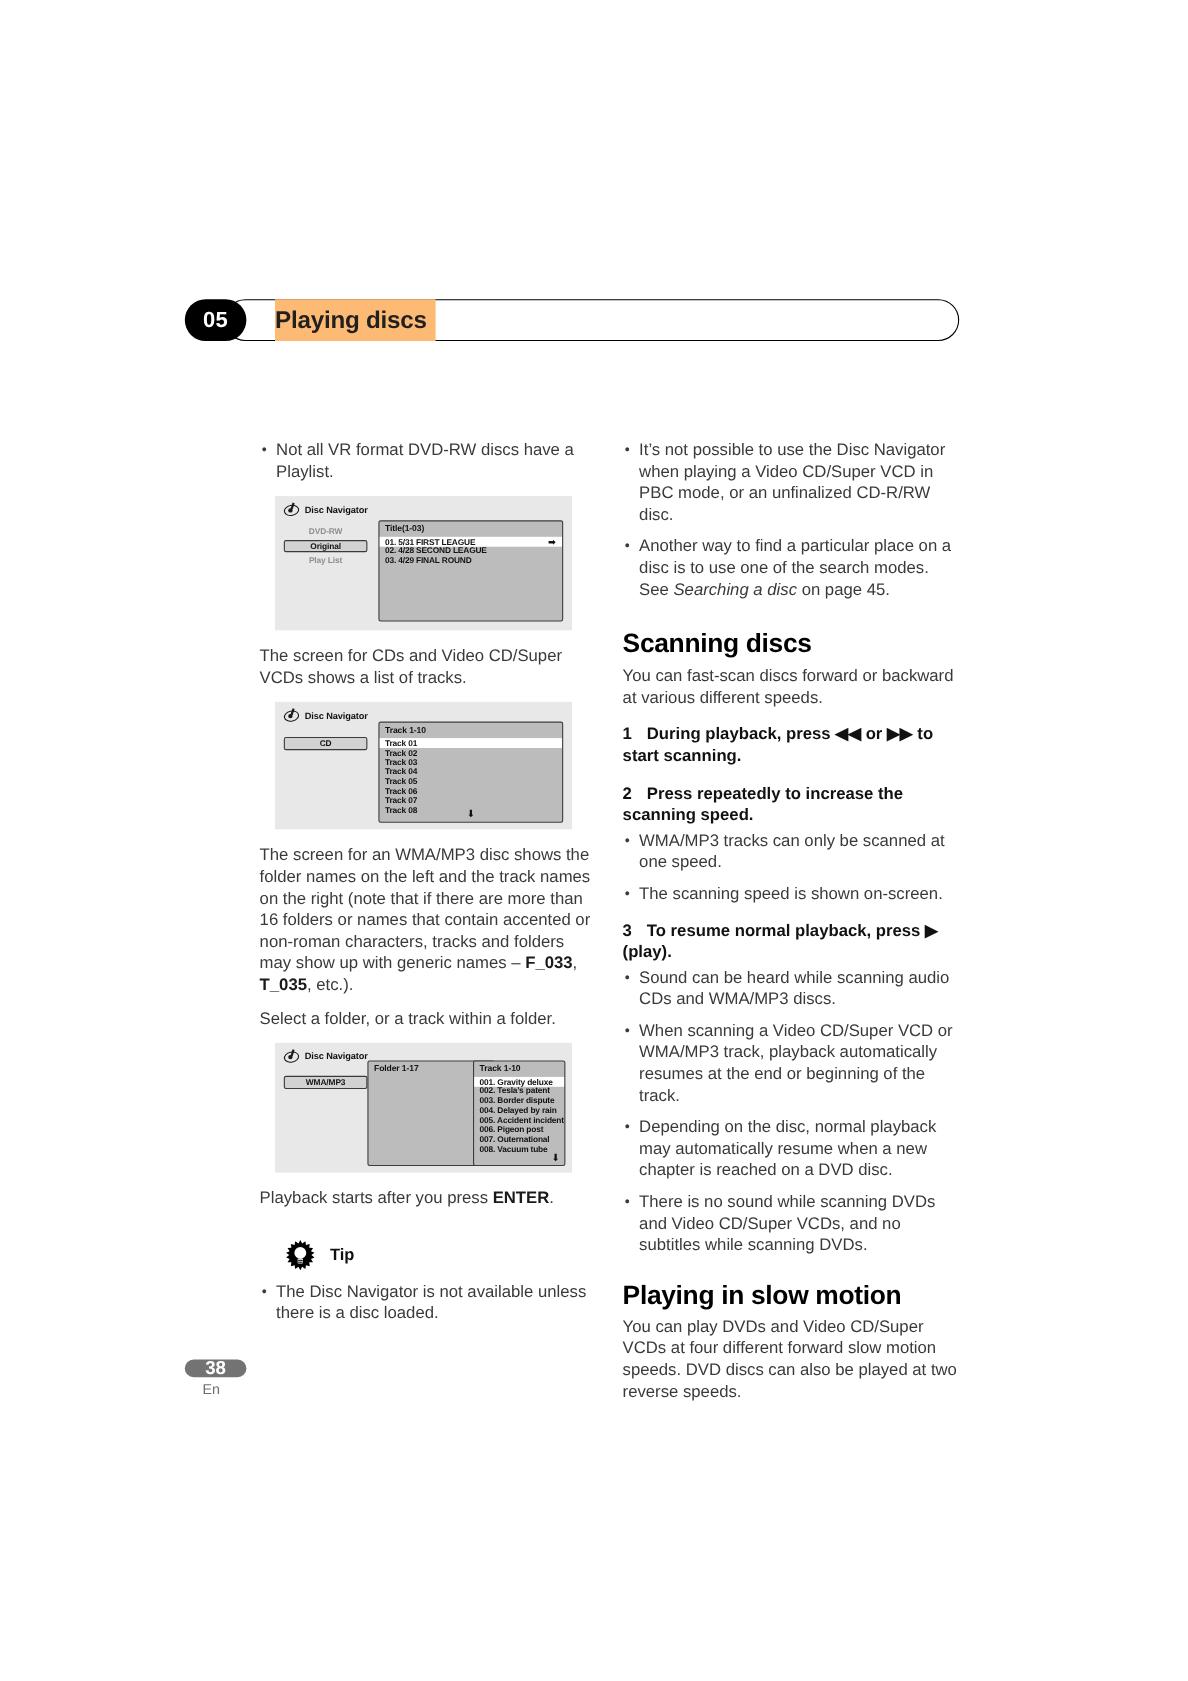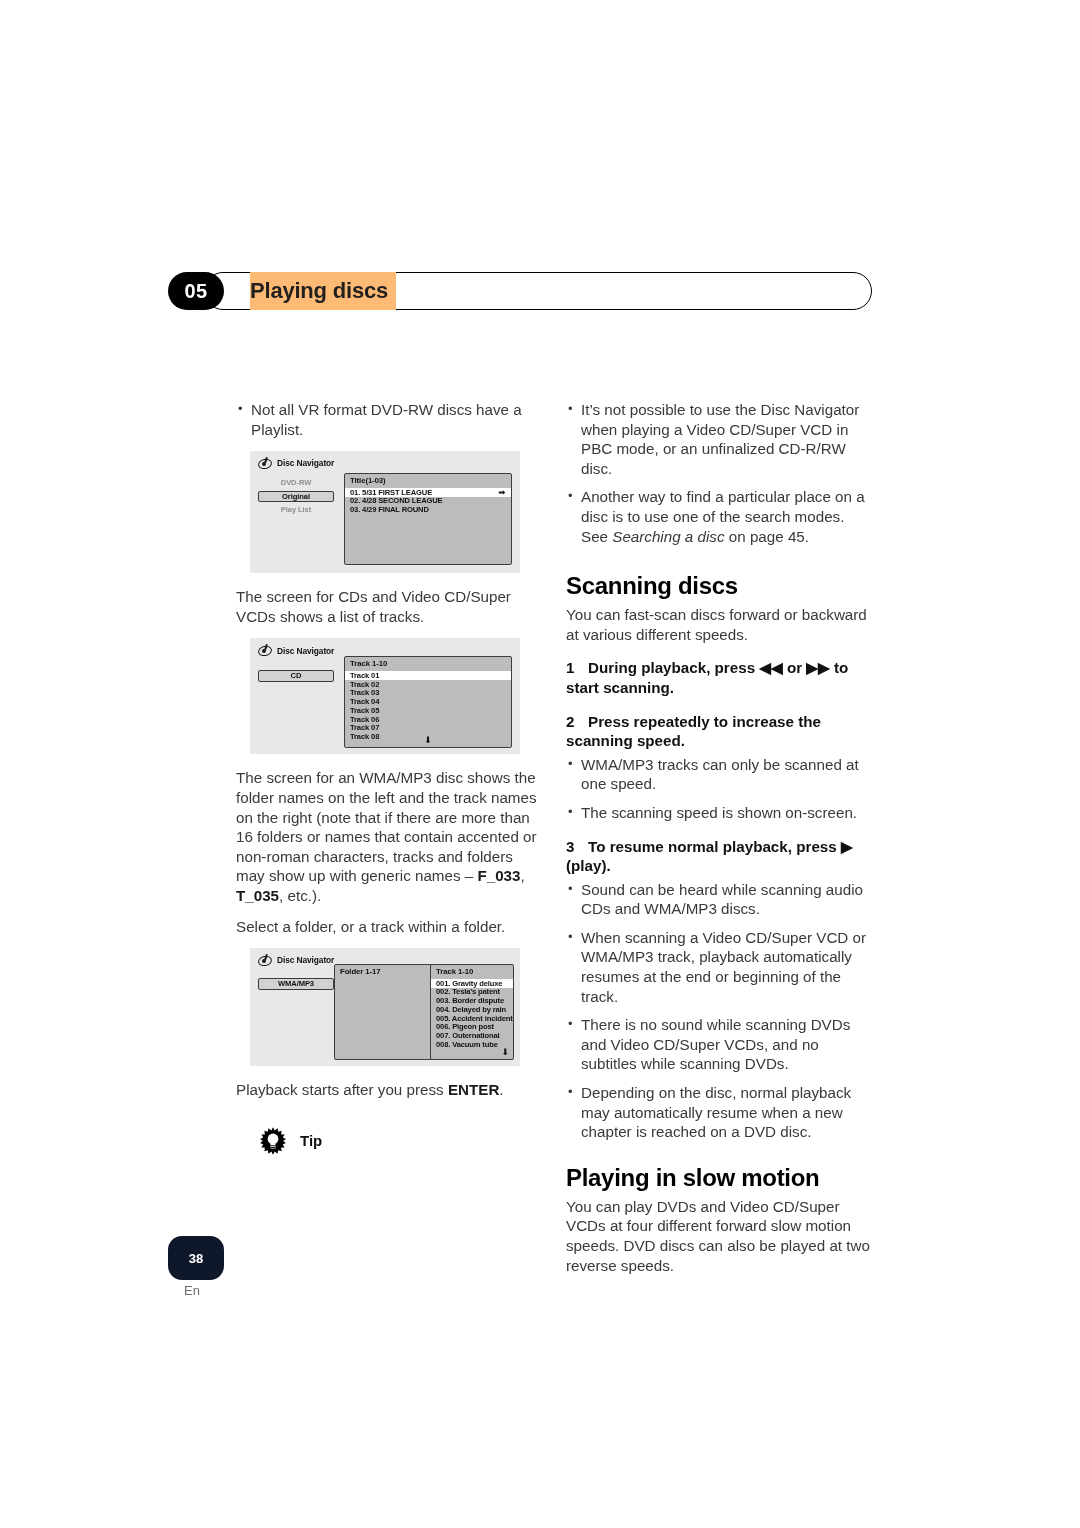--- a/index.html
+++ b/index.html
@@ -269,25 +269,25 @@
 
   
   .footer {
     position: absolute;
     left: 168px;
     top: 1236px;
     width: 120px;
   }
   .page-num-badge {
     width: 56px;
-    height: 44px;
-    background: #0f172a;
+    height: 16px;
+    background: #737373;
     border-radius: 14px;
     color: #fff;
-    font-size: 13px;
+    font-size: 17px;
     font-weight: bold;
     display: flex;
     align-items: center;
     justify-content: center;
   }
   .footer-lang {
     margin-top: 3px;
     margin-left: 16px;
     font-size: 13px;
     color: #6f6f6f;
@@ -417,20 +417,23 @@
         </g>
         <g fill="#000">
           <rect x="12.8" y="19.3" width="4.4" height="0.9"></rect>
           <rect x="12.8" y="21" width="4.4" height="0.9"></rect>
         </g>
       </svg>
     </span>
     <span class="label">Tip</span>
   </div>
 
+  <ul class="bullet-list">
+    <li>The Disc Navigator is not available unless there is a disc loaded.</li>
+  </ul>
 
 </div>
 
 <div class="col col-right">
 
   <ul class="bullet-list">
     <li>It’s not possible to use the Disc Navigator when playing a Video CD/Super VCD in PBC mode, or an unfinalized CD-R/RW disc.</li>
     <li><span>Another way to find a particular place on a disc is to use one of the search modes. See </span><i>Searching a disc</i><span> on page 45.</span></li>
   </ul>
 
@@ -445,22 +448,22 @@
     <li>WMA/MP3 tracks can only be scanned at one speed.</li>
     <li>The scanning speed is shown on-screen.</li>
   </ul>
 
   <div class="step"><span class="num">3</span><span>To resume normal playback, press </span><span class="nowrap">▶</span><span> (play).</span></div>
 
 
   <ul class="bullet-list">
     <li>Sound can be heard while scanning audio CDs and WMA/MP3 discs.</li>
     <li>When scanning a Video CD/Super VCD or WMA/MP3 track, playback automatically resumes at the end or beginning of the track.</li>
+    <li>Depending on the disc, normal playback may automatically resume when a new chapter is reached on a DVD disc.</li>
     <li>There is no sound while scanning DVDs and Video CD/Super VCDs, and no subtitles while scanning DVDs.</li>
-    <li>Depending on the disc, normal playback may automatically resume when a new chapter is reached on a DVD disc.</li>
   </ul>
 
   <h2 class="section-heading">Playing in slow motion</h2>
   <p>You can play DVDs and Video CD/Super VCDs at four different forward slow motion speeds. DVD discs can also be played at two reverse speeds.</p>
 
 </div>
 
 <div class="footer">
   <div class="page-num-badge">38</div>
   <div class="footer-lang">En</div>

